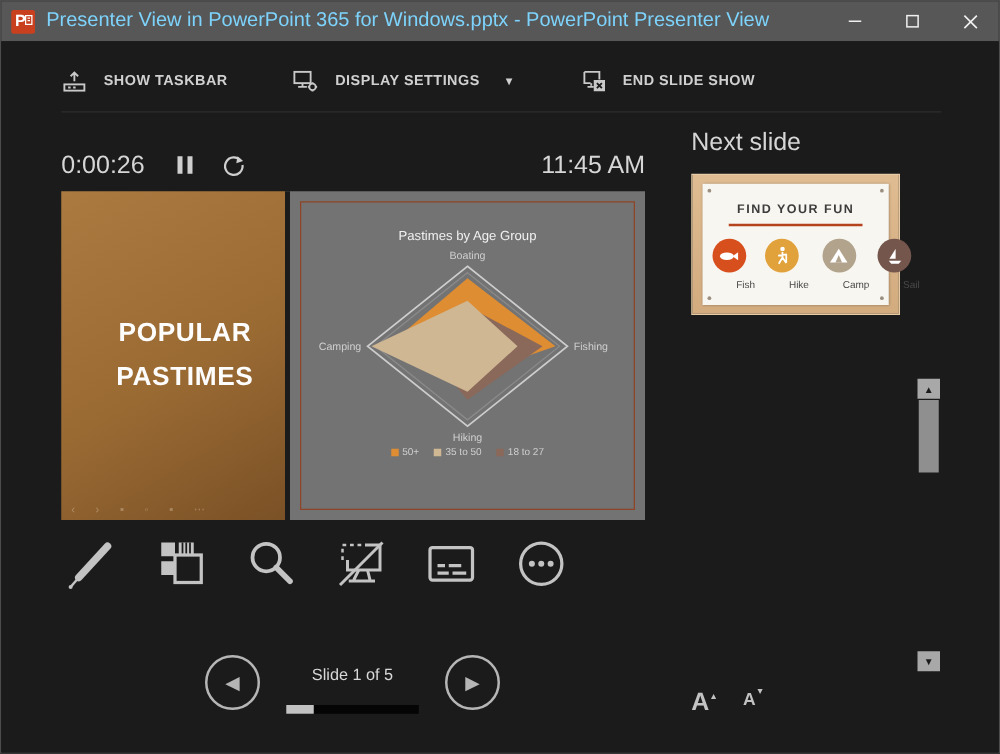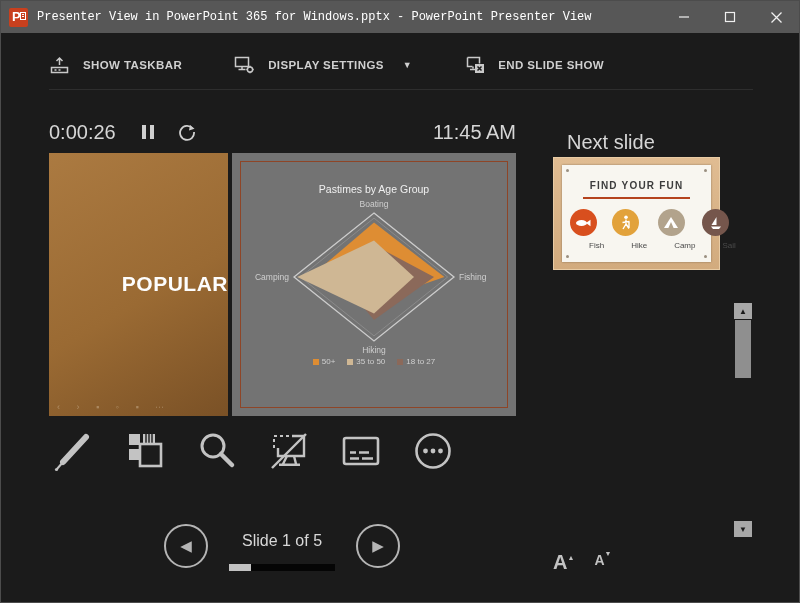--- a/index.html
+++ b/index.html
@@ -10,21 +10,21 @@
 
   
   .titlebar { position:absolute; top:0; left:0; right:0; height:32px; background:#575757;
               display:flex; align-items:center; }
   .app-icon { width:19px; height:19px; margin-left:8px; background:#c8401e; border-radius:2px;
               position:relative; flex:0 0 auto; }
   .app-icon .p { position:absolute; left:3px; top:1px; color:#fff; font-weight:bold; font-size:13px; }
   .app-icon .mini-slide { position:absolute; right:2px; top:4px; width:6px; height:8px;
               border:1px solid #fff; }
   .app-icon .mini-slide i { display:block; height:1px; background:#fff; margin:1px 1px 0 1px; }
-  .win-title { color:#ffffff; font-size:12px; margin-left:9px; white-space:nowrap;font-family:Liberation Mono, monospace; }
+  .win-title { color:#7dd3fc; font-size:16px; margin-left:9px; white-space:nowrap; }
   .win-controls { margin-left:auto; display:flex; height:32px; }
   .win-btn { width:46px; height:32px; display:flex; align-items:center; justify-content:center; }
 
   
   .app { position:absolute; top:32px; left:0; right:0; bottom:0; background:#1b1b1b; }
 
   
   .toolbar { position:absolute; top:12px; left:48px; height:40px; display:flex; align-items:center; }
   .tb-btn { display:flex; align-items:center; gap:13px; color:#d0d0d0; font-size:11.5px;
             font-weight:700; letter-spacing:.4px; cursor:default; }
@@ -37,21 +37,21 @@
                display:flex; align-items:center; color:#d6d6d6; font-size:20px; }
   .pause-btn { display:flex; gap:4px; margin-left:26px; }
   .pause-btn i { display:block; width:4px; height:14px; background:#cfcfcf; }
   .restart-btn { margin-left:24px; display:flex; }
   .clock { margin-left:auto; }
 
   
   .slide { position:absolute; top:120px; left:48px; width:467px; height:263px; display:flex; }
   .slide-left { width:179px; height:100%; position:relative;
                 background:linear-gradient(150deg,#ab7a41 0%,#9a6a33 55%,#7a5126 100%);
-                display:flex; align-items:center; justify-content:flex-end; }
+                display:flex; align-items:center; justify-content:flex-start;padding-left:44px; }
   .slide-title { color:#fdfdfd; font-weight:700; font-size:21px; line-height:1.62;
                  letter-spacing:.5px; text-align:center; }
   .slide-overlay-icons { position:absolute; left:8px; bottom:4px; color:#f4e6cf; opacity:.32;
                  font-size:9px; letter-spacing:7px; white-space:nowrap; }
   .slide-right { flex:1; height:100%; background:#737373; border-left:4px solid #1b1b1b;
                  position:relative; }
   .chart-frame { position:absolute; inset:8px; border:1px solid #8e4527; pointer-events:none; }
   .chart-title { position:absolute; top:30px; left:0; right:0; text-align:center;
                  color:#f0f0f0; font-size:10.5px; }
   #radar-svg { position:absolute; top:46px; left:0; }
@@ -63,27 +63,27 @@
   
   .tools-row { position:absolute; top:392px; left:48px; display:flex; gap:24px; align-items:center; }
   .tool-btn { width:48px; height:52px; display:flex; align-items:center; justify-content:center; }
 
   
   .nav-btn { position:absolute; width:44px; height:44px; border:2px solid #b5b5b5; border-radius:50%;
              display:flex; align-items:center; justify-content:center; color:#b5b5b5; font-size:15px; }
   .nav-prev { left:163px; top:491px; }
   .nav-next { left:355px; top:491px; }
   .nav-label { position:absolute; left:210px; top:499px; width:142px; text-align:center;
-               color:#d8d8d8; font-size:16px; }
+               color:#d8d8d8; font-size:13px; }
   .progress { position:absolute; left:228px; top:531px; width:106px; height:7px; background:#050505; }
   .progress-fill { height:100%; background:#c2c2c2; }
 
   
-  .next-heading { position:absolute; left:552px; top:98px; color:#d6d6d6; font-size:20px;margin-left:14px; }
-  .next-thumb { position:absolute; left:552px; top:124px; width:167px; height:113px;
+  .next-heading { position:absolute; left:552px; top:70px; color:#d6d6d6; font-size:20px; }
+  .next-thumb { position:absolute; left:552px; top:106px; width:167px; height:113px;
                 background:linear-gradient(180deg,#e0bc92,#d2ab7e); border:1px solid #e8cba4;
                 padding:7px 8px; }
   .thumb-card { position:relative; width:100%; height:100%; background:#f8f6f0;
                 box-shadow:0 0 2px rgba(0,0,0,.35); }
   .pin { position:absolute; width:3px; height:3px; background:#9a8f80; border-radius:50%; }
   .pin.tl{left:4px;top:4px;} .pin.tr{right:4px;top:4px;} .pin.bl{left:4px;bottom:4px;} .pin.br{right:4px;bottom:4px;}
   .thumb-title { position:absolute; top:15px; left:0; right:0; text-align:center; color:#3c3c3c;
                  font-size:10px; font-weight:700; letter-spacing:1.2px; }
   .thumb-rule { position:absolute; top:32px; left:14%; width:72%; height:2px; background:#b5431d; }
   .thumb-items { position:absolute; top:44px; left:0; right:0; display:flex; justify-content:space-evenly; }
@@ -194,20 +194,21 @@
           <path d="M12 2 L16.5 5.8 L11 7.5 Z" fill="#cfcfcf"></path>
         </svg>
       </span>
       <span class="clock">11:45 AM</span>
     </div>
 
     <div class="slide">
       <div class="slide-left">
         <div class="slide-title">
           <div>POPULAR</div>
+          <div>PASTIMES</div>
         </div>
         <div class="slide-overlay-icons">‹ › ▪ ◦ ▪ ⋯</div>
       </div>
       <div class="slide-right">
         <div class="chart-frame"></div>
         <div class="chart-title">Pastimes by Age Group</div>
         <svg id="radar-svg" width="284" height="156" viewBox="0 0 284 156">
             <polygon points="142,14 222,78 142,142 62,78" fill="none" stroke="#cdcdcd" stroke-width="1.3"></polygon>
             <polygon points="142,19.119999999999997 215.60000000000002,78 142,136.88 68.39999999999999,78" fill="none" stroke="#8a8a8a" stroke-width="1"></polygon>
             <polygon points="142,23.6 212.4,78 142,102.32 78,78" fill="#de8d33" stroke="none"></polygon>

